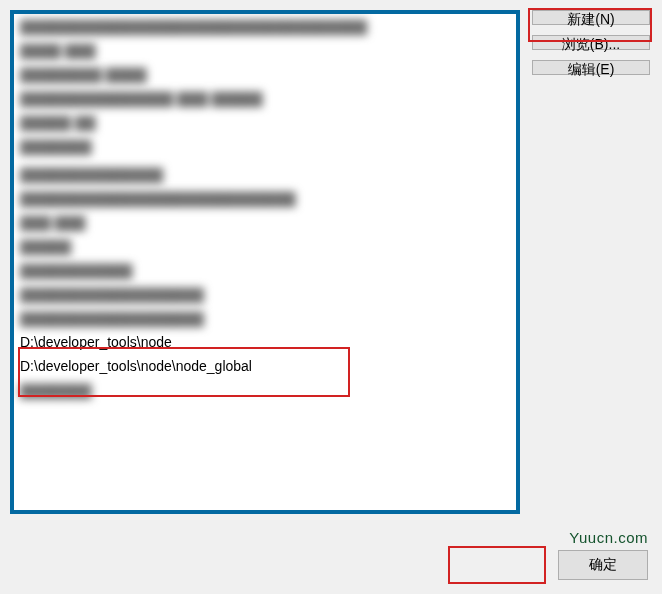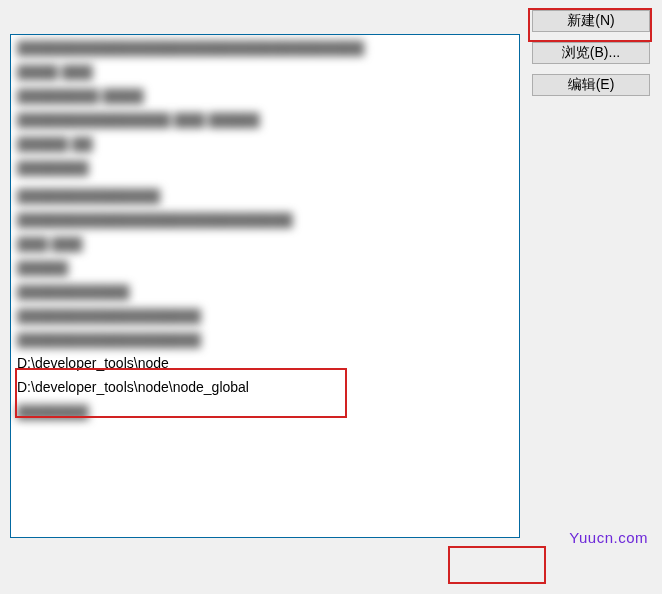--- a/index.html
+++ b/index.html
@@ -20,24 +20,23 @@
       position: relative;
     }
     .main-area {
       display: flex;
       gap: 12px;
     }
     .list-container {
       width: 510px;
       height: 504px;
       background: #fff;
-      border: 1px solid #0369a1;
+      border: 4px solid #0369a1;
       overflow: hidden;
       position: relative;
-      margin-top: 24px;
     }
     .list-item {
       padding: 2px 6px;
       line-height: 20px;
       white-space: nowrap;
       overflow: hidden;
       color: #000;
     }
     .blurred {
       filter: blur(4px);
@@ -55,21 +54,21 @@
       width: 332px;
       height: 50px;
     }
     .button-col {
       display: flex;
       flex-direction: column;
       width: 118px;
     }
     .btn {
       width: 118px;
-      height: 22px;
+      height: 15px;
       background: #e1e1e1;
       border: 1px solid #adadad;
       font-family: inherit;
       font-size: 14px;
       color: #000;
       cursor: pointer;
       margin-bottom: 10px;
     }
     .spacer-md { height: 50px; }
     .highlight-new {
@@ -104,21 +103,21 @@
       right: 116px;
       width: 98px;
       height: 38px;
       border: 2px solid #d22222;
       pointer-events: none;
     }
     .watermark {
       position: absolute;
       bottom: 48px;
       right: 14px;
-      color: #6d28d9;
+      color: #14532d;
       font-size: 15px;
       font-family: Arial, sans-serif;
       letter-spacing: 0.5px;
     }
   </style>
 </head>
 <body>
 
 <div class="dialog">
 
@@ -153,16 +152,17 @@
       <div class="spacer-md"></div>
       <div class="spacer-md"></div>
     </div>
   </div>
 
   <div class="highlight-new"></div>
 
   <div class="watermark">Yuucn.com</div>
 
   <div class="bottom-row">
+    <button class="btn-bottom">确定</button>
   </div>
 
   <div class="highlight-ok"></div>
 </div>
 
 </body></html>

